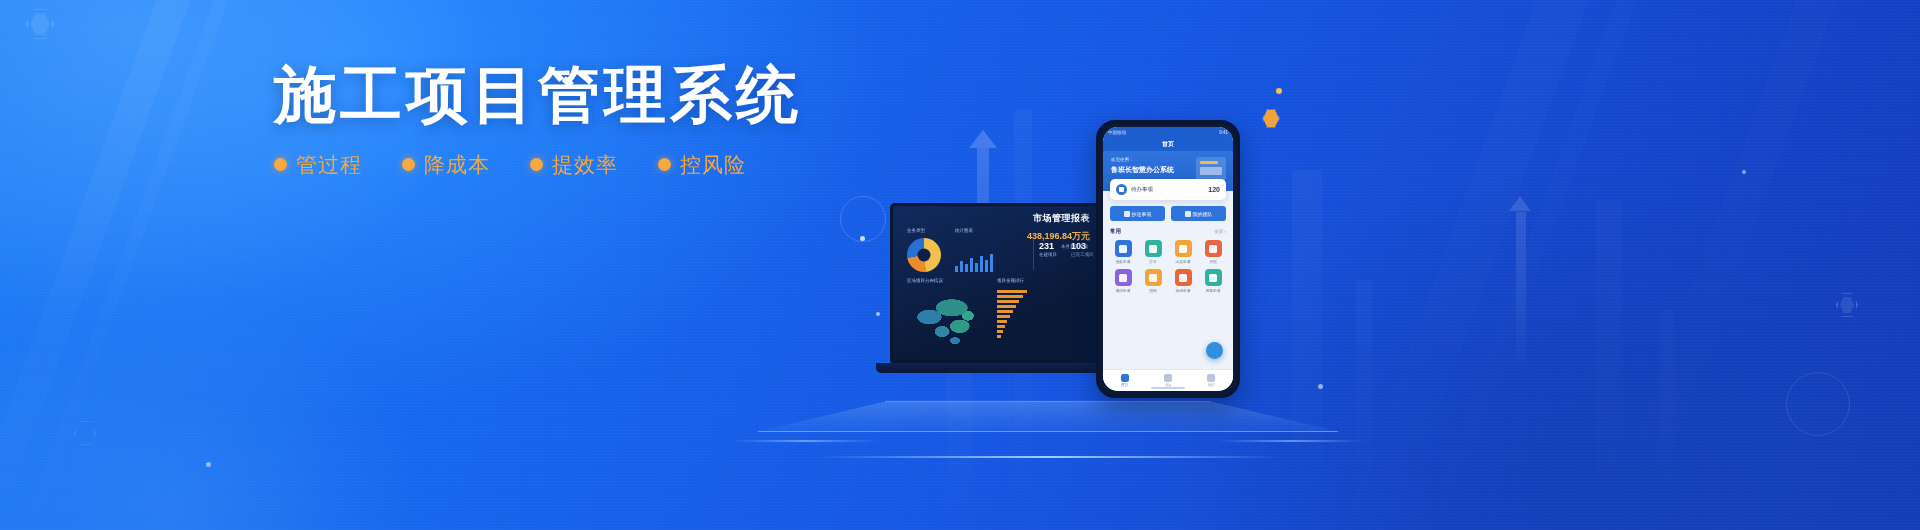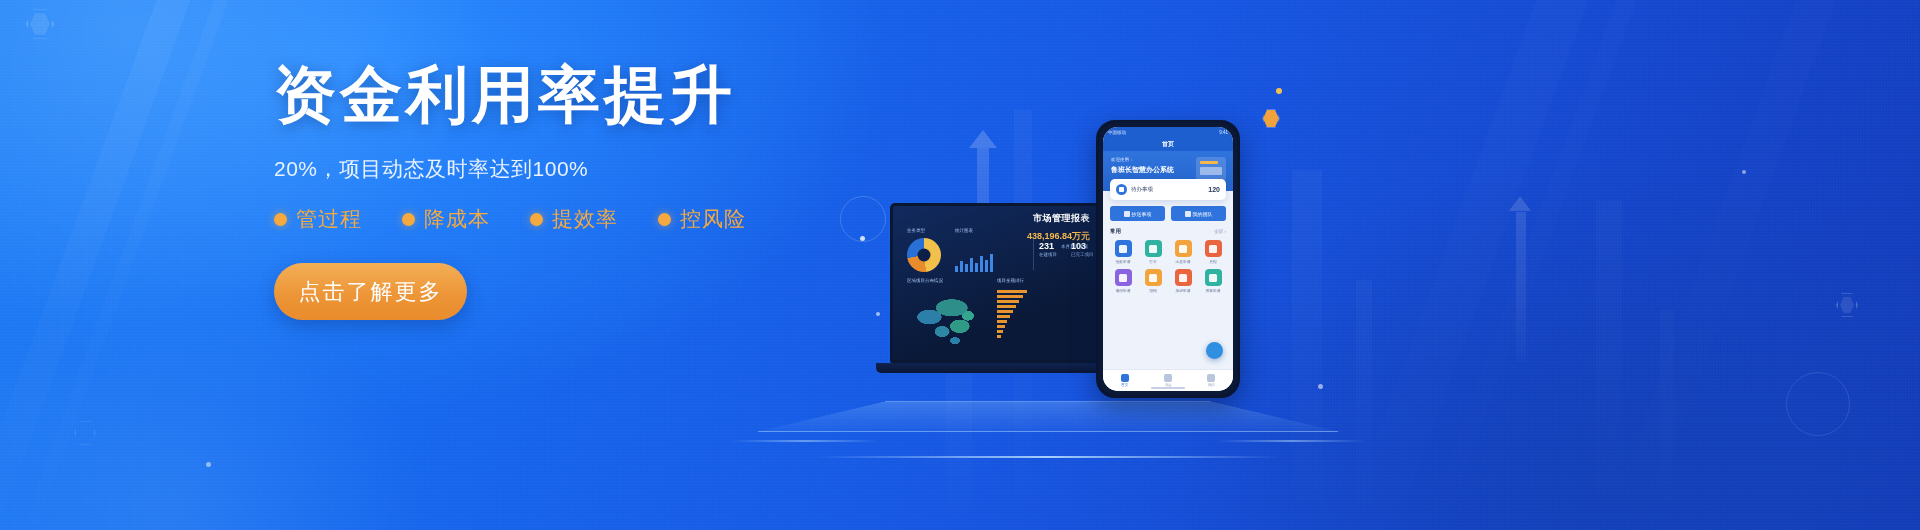--- a/index.html
+++ b/index.html
@@ -300,23 +300,22 @@
   <div class="dot" style="left:1062px; top:258px; width:7px;  height:7px;  background:#f5c04f;"></div>
   <div class="dot" style="left:860px;  top:236px; width:5px;  height:5px;  background:rgba(255,255,255,.8);"></div>
   <div class="dot" style="left:876px;  top:312px; width:4px;  height:4px;  background:rgba(255,255,255,.6);"></div>
   <div class="dot" style="left:1318px; top:384px; width:5px;  height:5px;  background:rgba(255,255,255,.55);"></div>
   <div class="dot" style="left:1742px; top:170px; width:4px;  height:4px;  background:rgba(255,255,255,.5);"></div>
   <div class="dot" style="left:206px;  top:462px; width:5px;  height:5px;  background:rgba(255,255,255,.5);"></div>
   <div class="ring" style="left:840px; top:196px; width:46px; height:46px;"></div>
   <div class="ring" style="left:1786px; top:372px; width:64px; height:64px; opacity:.6;"></div>
 
   <div class="copy">
-    <div class="title">资金利用率提升</div>
+    <div class="title">施工项目管理系统</div>
     <div class="subtitle">
-      <div>20%，项目动态及时率达到100%</div>
     </div>
 
     <div class="features">
       <div class="feature">
         <span class="bullet"></span>
         <span class="flabel">管过程</span>
       </div>
       <div class="feature">
         <span class="bullet"></span>
         <span class="flabel">降成本</span>
@@ -324,21 +323,20 @@
       <div class="feature">
         <span class="bullet"></span>
         <span class="flabel">提效率</span>
       </div>
       <div class="feature">
         <span class="bullet"></span>
         <span class="flabel">控风险</span>
       </div>
     </div>
 
-    <button class="cta">点击了解更多</button>
   </div>
 
   <div class="pedestal">
     <div class="ped-top"></div>
     <div class="ped-line" style="left:30px;  top:96px; width:464px;"></div>
     <div class="ped-line" style="left:-56px; top:80px; width:150px; opacity:.55;"></div>
     <div class="ped-line" style="left:430px; top:80px; width:150px; opacity:.55;"></div>
   </div>
 
   <div class="laptop">

